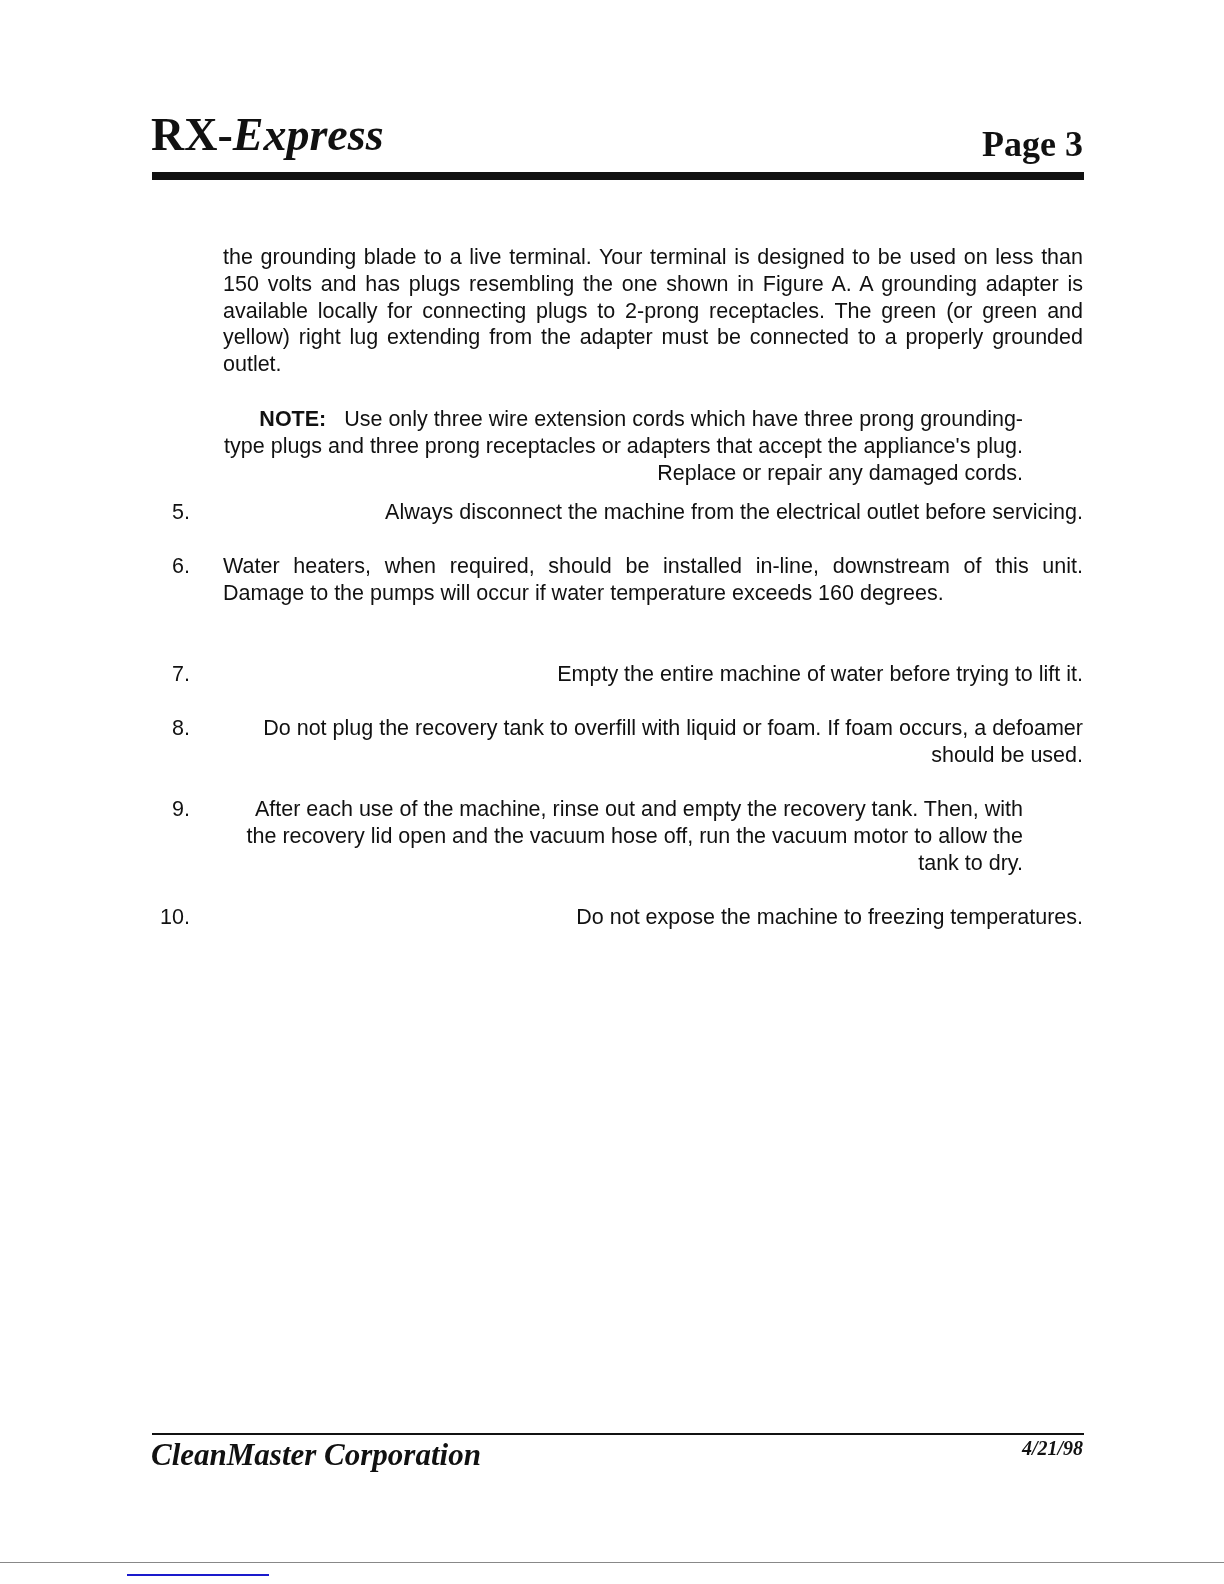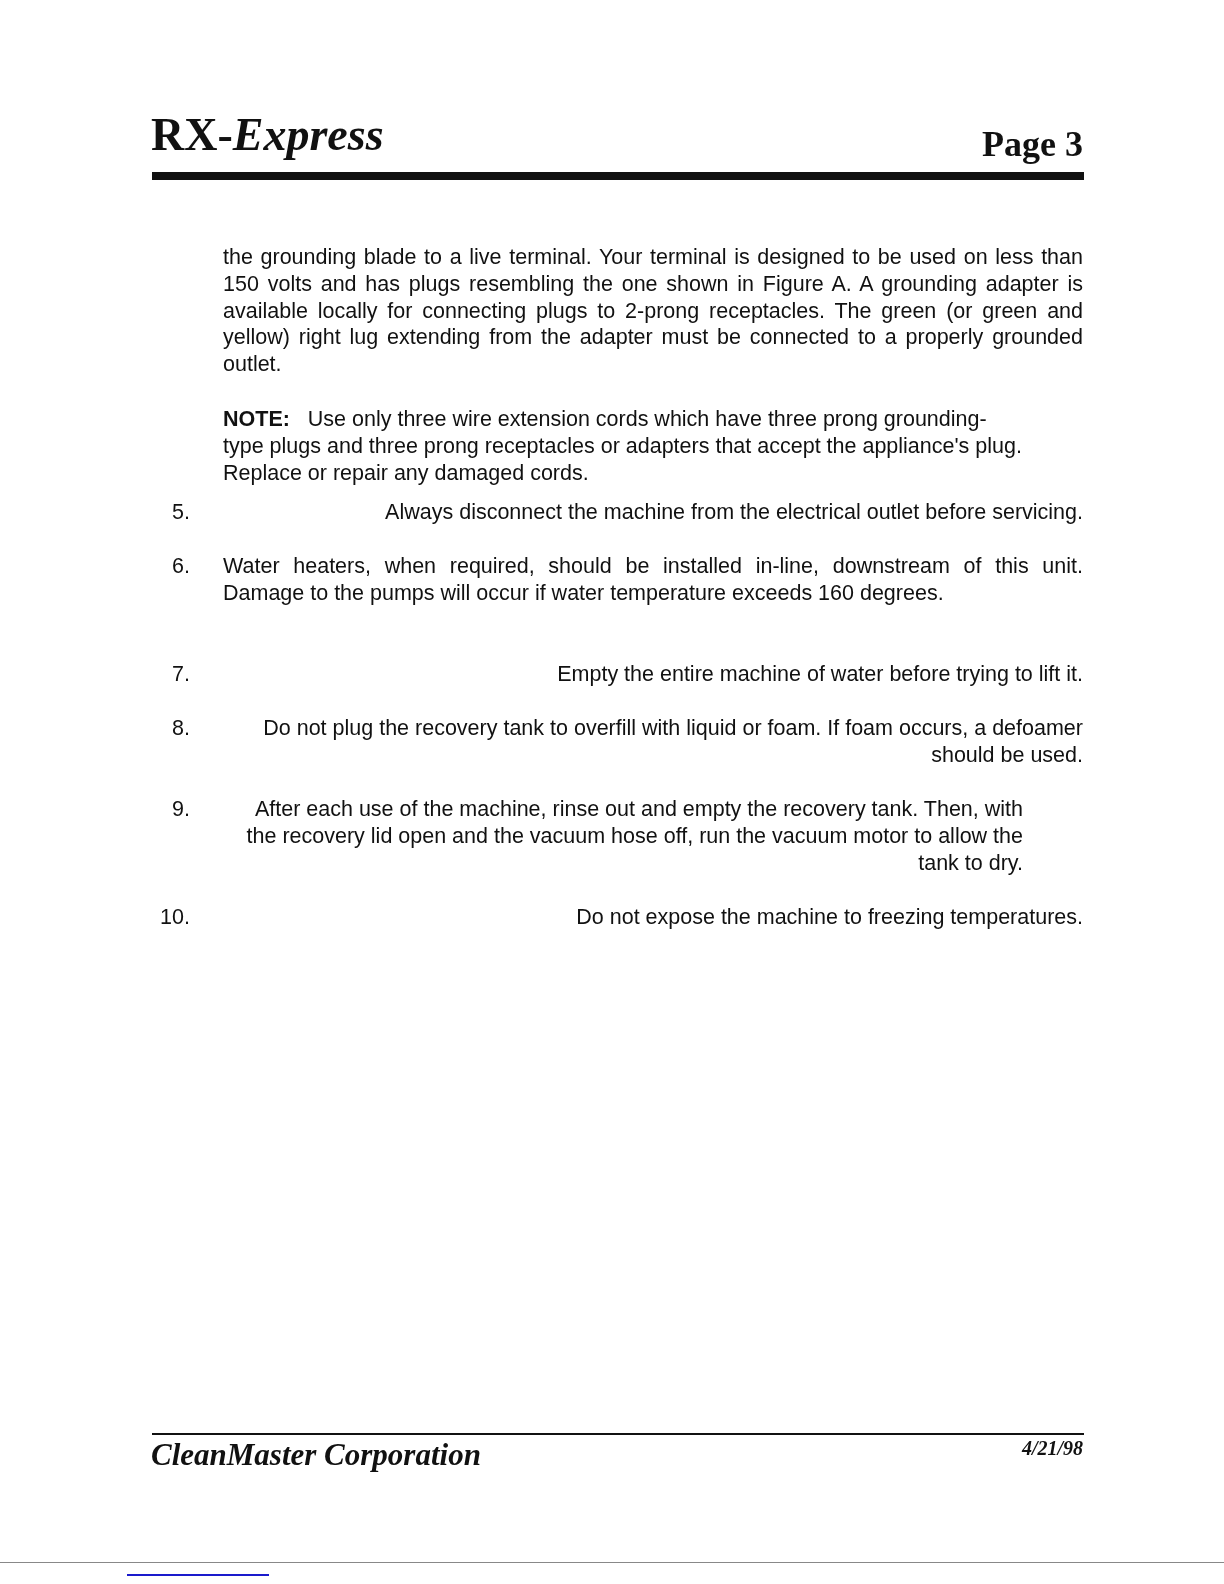--- a/index.html
+++ b/index.html
@@ -18,21 +18,21 @@
   .header-rule {
     position: absolute; left: 152px; top: 172px; width: 932px; height: 8px; background: #111;
   }
   .body-text {
     font-family: "Liberation Sans", "DejaVu Sans", sans-serif;
     font-size: 21.5px; line-height: 26.8px; color: #111;
   }
   .para {
     position: absolute; left: 207px; width: 860px; text-align: justify; margin: 16px;
   }
-  .para.ragged { text-align: left; }
+  .para.ragged { text-align: right; }
   .note-label { font-weight: bold; }
   .item {
     position: absolute; left: 150px; width: 934px;
   }
   .item-number {
     position: absolute; left: 0; top: 0; width: 40px; text-align: right;
   }
   .item-text {
     position: absolute; left: 73px; width: 860px; text-align: justify;
   }

